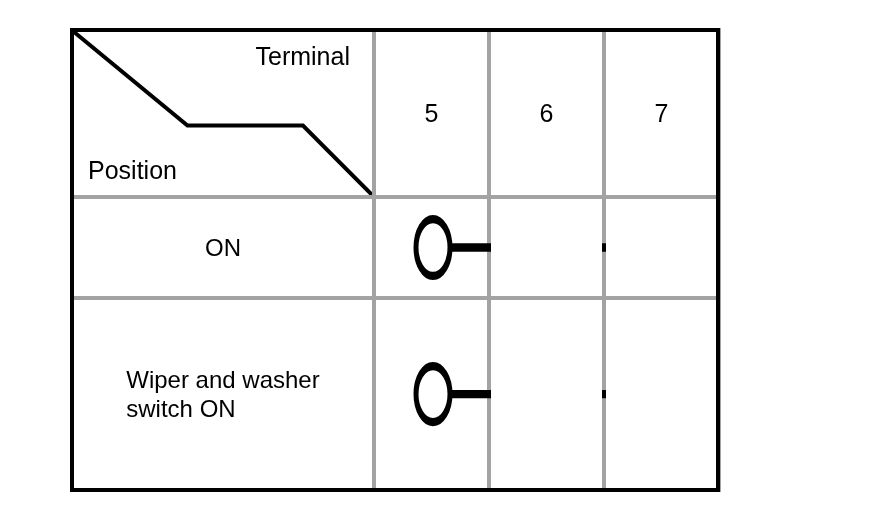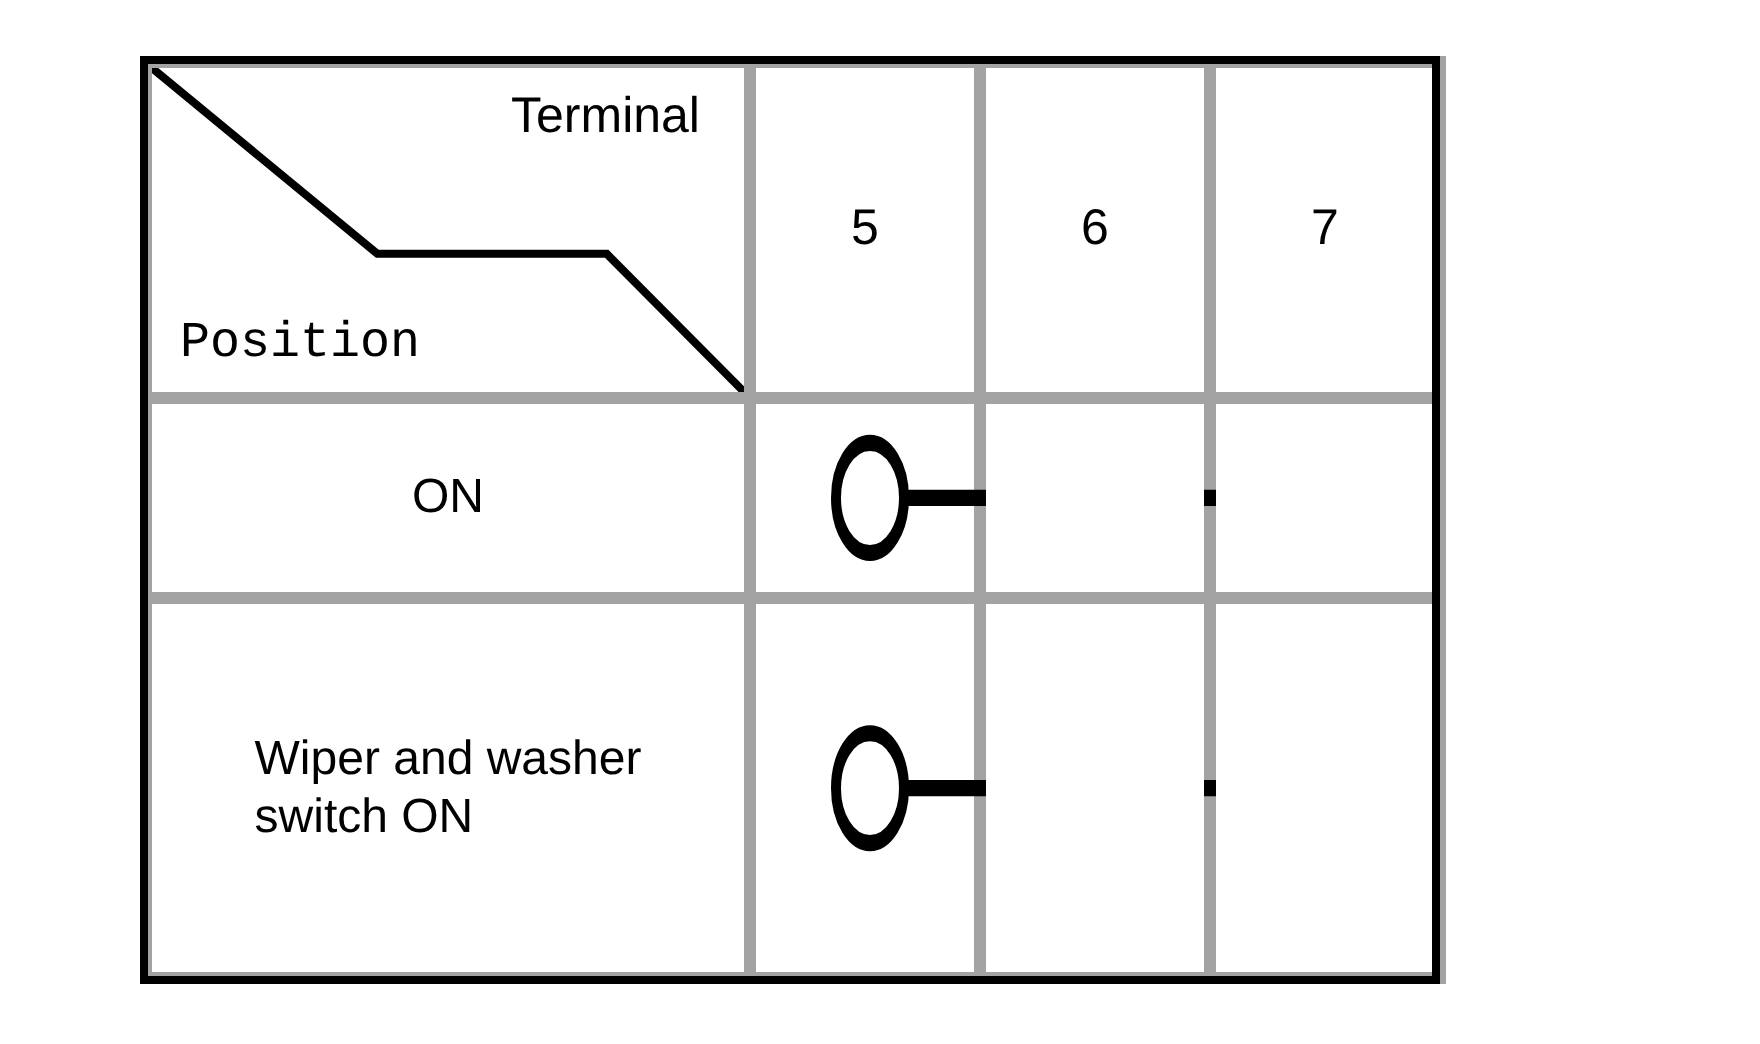--- a/index.html
+++ b/index.html
@@ -26,21 +26,21 @@
 
   table.continuity {
     border-collapse: collapse;
     table-layout: fixed;
     width: 650px;
     height: 464px;
     background: #ffffff;
   }
 
   table.continuity td {
-    border: 6px solid #a3a3a3;
+    border: 4px solid #a3a3a3;
     padding: 0;
     vertical-align: middle;
     background: #ffffff;
   }
 
   
   #table-wrap::after {
     content: "";
     position: absolute;
     left: 0; top: 0;
@@ -76,21 +76,20 @@
     line-height: 1;
     white-space: nowrap;
   }
   .hdr-position {
     position: absolute;
     left: 14px;
     bottom: 12px;
     font-size: 25px;
     line-height: 1;
     white-space: nowrap;
-    font-family: Liberation Mono, monospace;
   }
 
   td.term-head {
     text-align: center;
     font-size: 25px;
     height: 115px;
   }
 
   
   td.pos-label {

